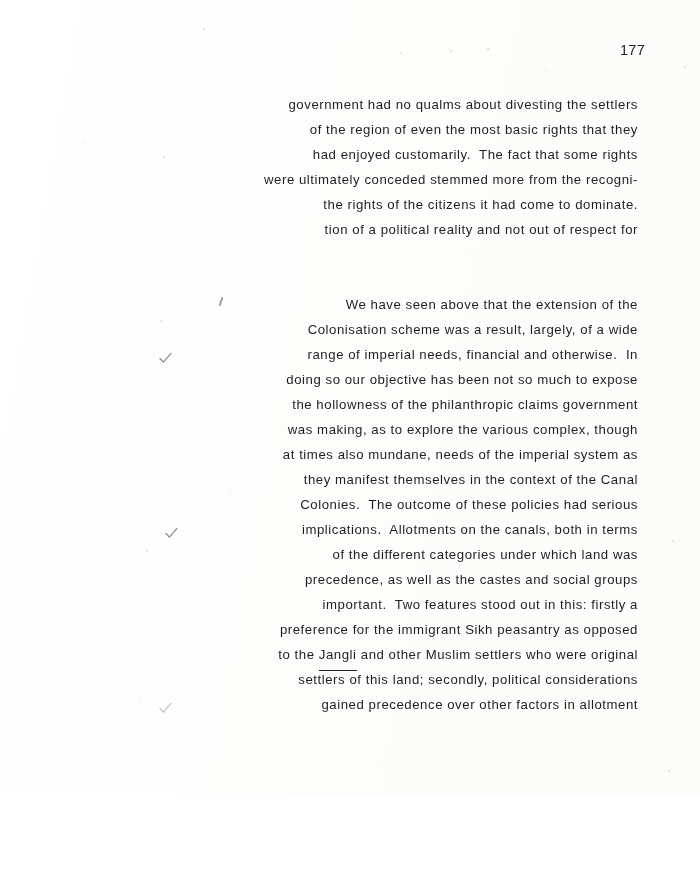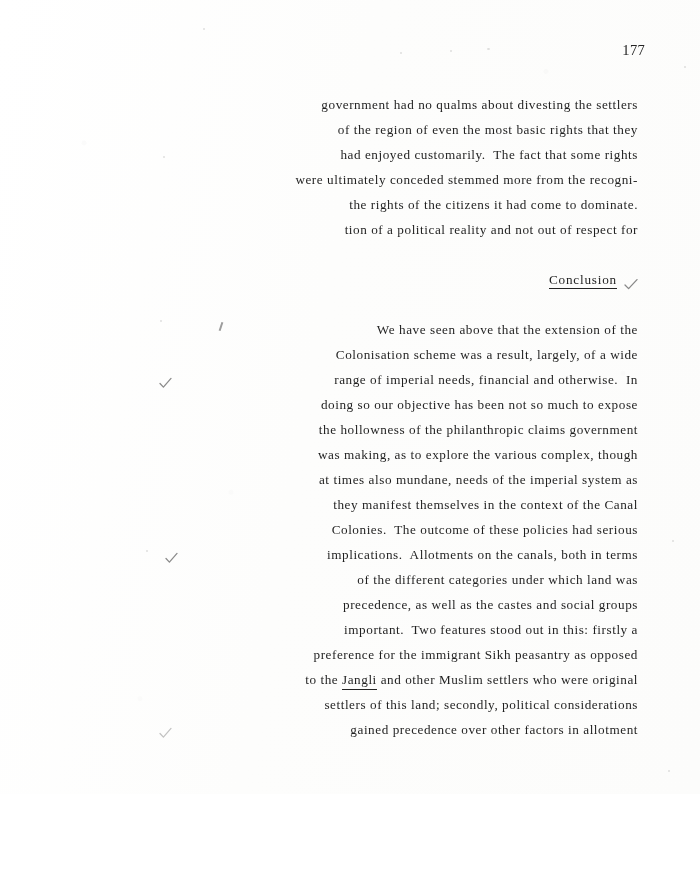--- a/index.html
+++ b/index.html
@@ -9,21 +9,21 @@
     background: #ffffff;
   }
 
   .page {
     position: relative;
     width: 700px;
     height: 794px;
     margin: 0 auto;
     background: #fefefe;
     overflow: hidden;
-    font-family: Liberation Serif, serif;
+    font-family: Liberation Sans, sans-serif;
     color: #1c1c1c;
   }
 
   
   .paper-grain {
     position: absolute;
     inset: 0;
     background:
       radial-gradient(circle at 12% 18%, rgba(0,0,0,0.016) 0 2px, transparent 3px),
       radial-gradient(circle at 78% 9%,  rgba(0,0,0,0.014) 0 2px, transparent 3px),
@@ -73,21 +73,21 @@
     letter-spacing: 0.8px;
   }
 
   .heading-underline {
     border-bottom: 1.4px solid #232323;
     padding-bottom: 1px;
   }
 
   .inline-underline {
     border-bottom: 1.3px solid #232323;
-    padding-bottom: 2px;
+    padding-bottom: 8px;
   }
 
   .blank-line {
     height: 25px;
   }
 
   .para-indent {
     display: inline-block;
     width: 50px;
   }
@@ -155,23 +155,20 @@
 
     <div class="line">government had no qualms about divesting the settlers</div>
     <div class="line">of the region of even the most basic rights that they</div>
     <div class="line">had enjoyed customarily.  The fact that some rights</div>
     <div class="line">were ultimately conceded stemmed more from the recogni-</div>
     <div class="line">the rights of the citizens it had come to dominate.</div>
     <div class="line">tion of a political reality and not out of respect for</div>
 
     <div class="blank-line"></div>
 
-    <div class="line heading"><span class="heading-underline">Conclusion</span><span class="heading-check"><svg viewBox="0 0 14 13" width="14" height="13">
-            <path d="M1 7 L4.6 10.6 L13 1.6" fill="none" stroke="#3c3c3c" stroke-width="1.3" stroke-linecap="round" stroke-linejoin="round"></path>
-          </svg></span></div>
 
     <div class="blank-line"></div>
 
     <div class="line"><span class="stray-tick"></span><span class="para-indent"></span><span>We have seen above that the extension of the</span></div>
 
     <div class="line">Colonisation scheme was a result, largely, of a wide</div>
 
     <div class="line"><span class="margin-check"><svg viewBox="0 0 13 13" width="13" height="13">
             <path d="M1 6.5 L4.4 10.2 L12 1.4" fill="none" stroke="#454545" stroke-width="1.25" stroke-linecap="round" stroke-linejoin="round"></path>
           </svg></span><span>range of imperial needs, financial and otherwise.  In</span></div>

